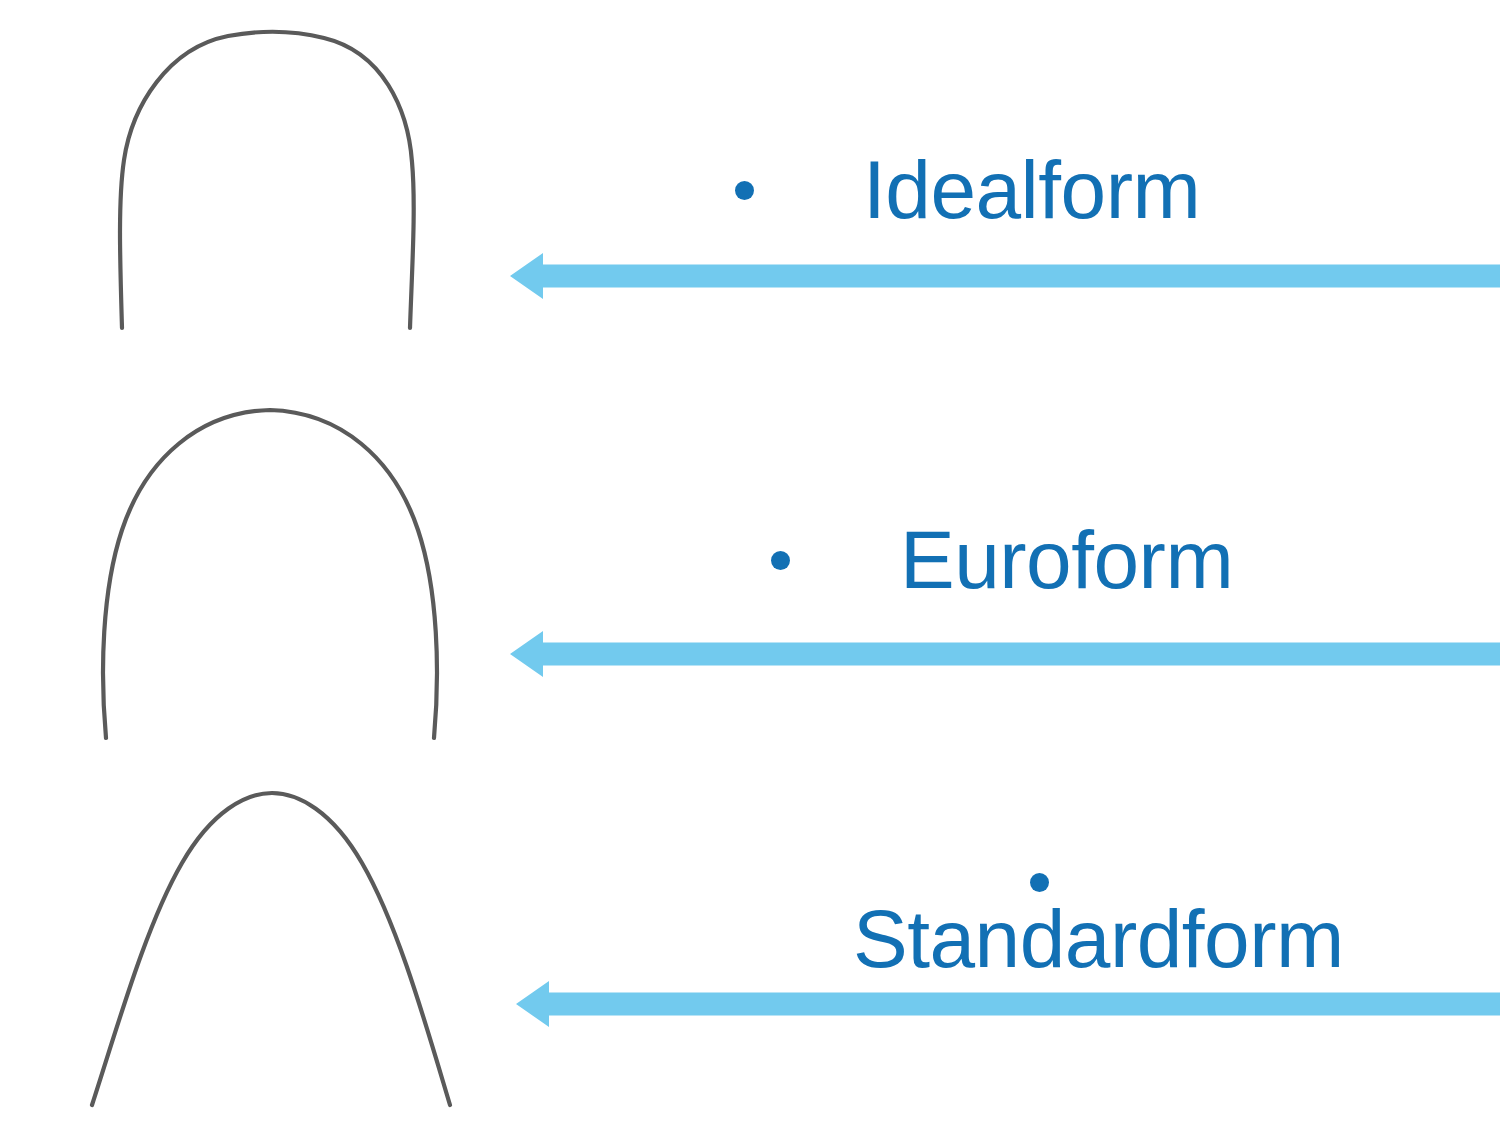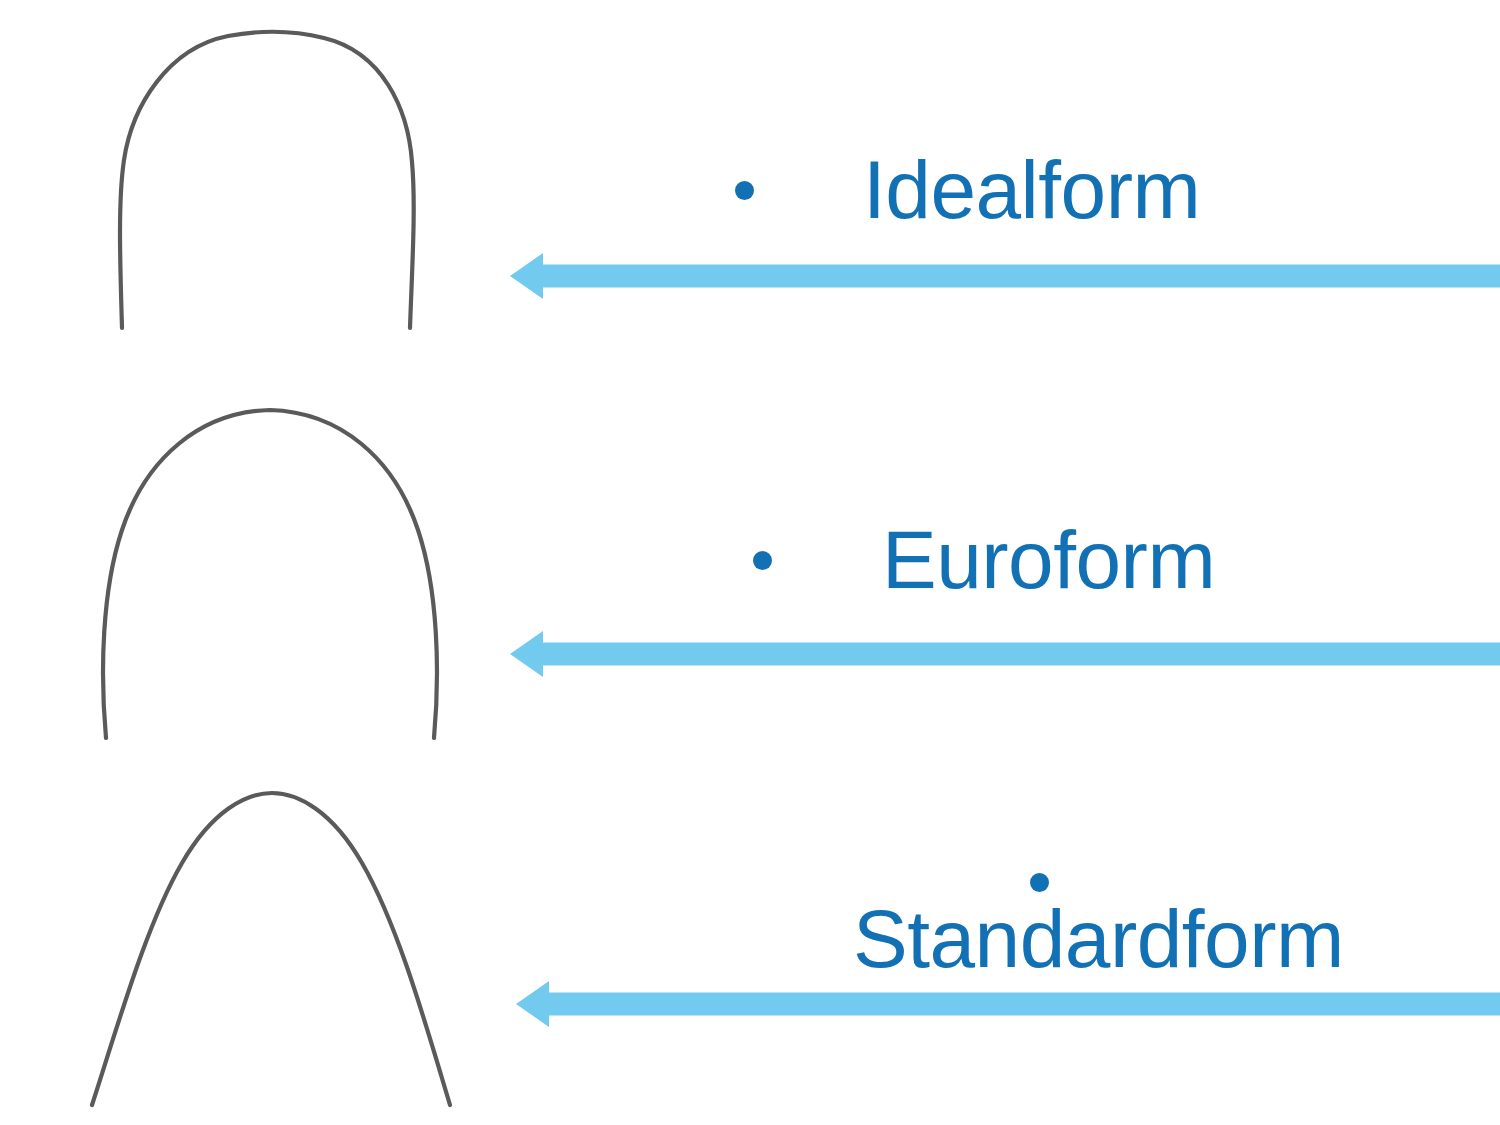--- a/index.html
+++ b/index.html
@@ -37,21 +37,21 @@
   #archwire-row-2 { top: 775px; height: 340px; }
 
   
   .bullet-row {
     position: absolute;
     display: flex;
     align-items: center;
     white-space: nowrap;
   }
   #bullet-row-0 { left: 735px; top: 143px; }
-  #bullet-row-1 { left: 753px; top: 513px; }
+  #bullet-row-1 { left: 771px; top: 513px; }
   #bullet-row-2 { left: 735px; top: 873px; flex-direction: column; }
 
   .bullet-dot {
     width: 19px;
     height: 19px;
     border-radius: 50%;
     background: #1270B4;
     flex: 0 0 auto;
   }
   .bullet-label {

